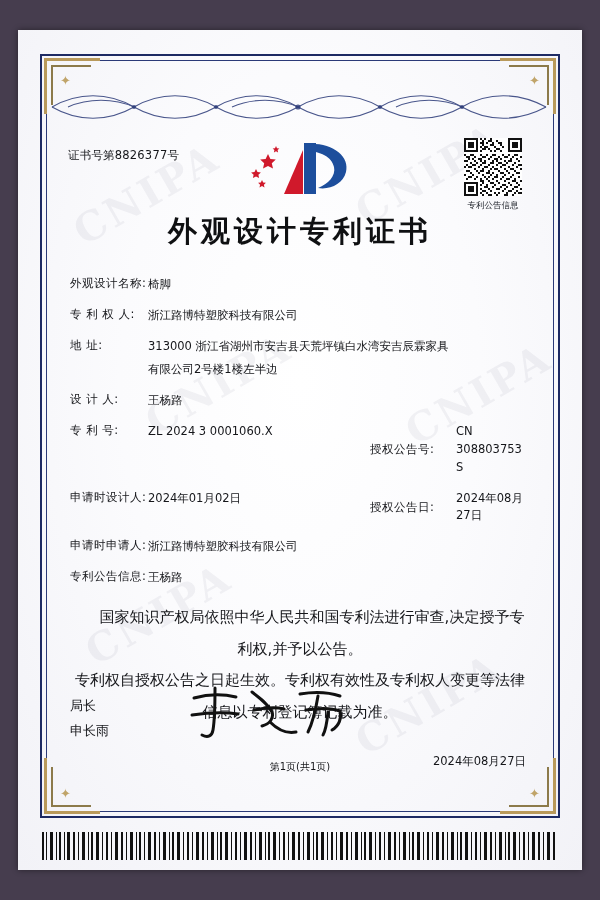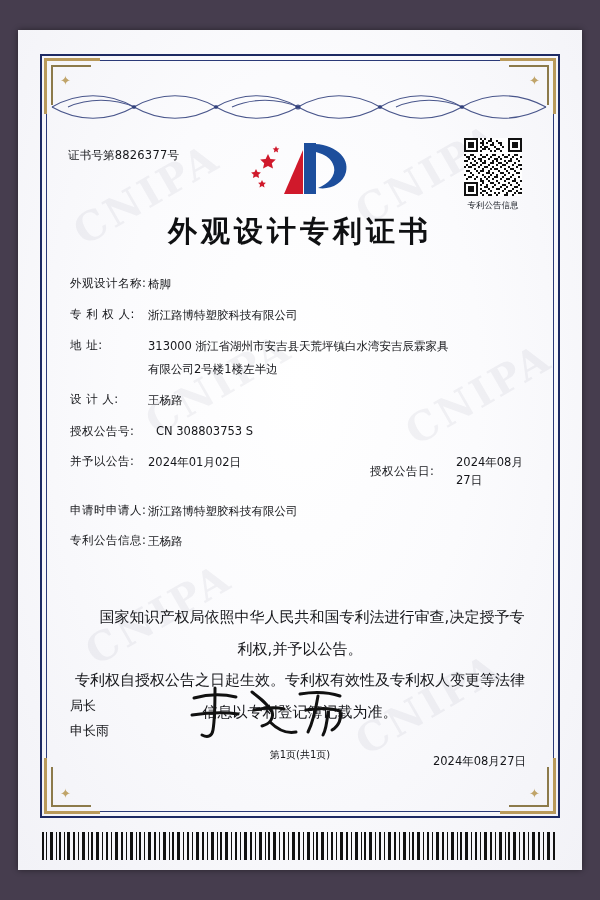--- a/index.html
+++ b/index.html
@@ -238,21 +238,21 @@
   .date-bottom {
     position: absolute;
     right: 10px;
     top: 620px;
     font-size: 11.5px;
     color: #15161a;
   }
   .pagenum {
     position: absolute;
     left: 0; right: 0;
-    bottom: 18px;
+    bottom: 6px;
     text-align: center;
     font-size: 10px;
     color: #15161a;
   }
   
   .wm {
     position: absolute;
     font-family: "DejaVu Serif", serif;
     font-weight: bold;
     color: rgba(120,120,140,0.085);
@@ -576,29 +576,33 @@
           <div class="lbl"></div>
           <div class="val">有限公司2号楼1楼左半边</div>
         </div>
 
         <div class="row">
           <div class="lbl">设 计 人:</div>
           <div class="val">王杨路</div>
         </div>
 
         <div class="row two-col">
+          <div class="col-a">
+            <div class="lbl">专 利 号:</div>
+            <div class="val">ZL 2024 3 0001060.X</div>
+          </div>
           <div class="col-b">
             <div class="lbl lbl-b">授权公告号:</div>
             <div class="val">CN 308803753 S</div>
           </div>
         </div>
 
         <div class="row two-col">
           <div class="col-a">
-            <div class="lbl">并予以公告:</div>
+            <div class="lbl">申请时设计人:</div>
             <div class="val">2024年01月02日</div>
           </div>
           <div class="col-b">
             <div class="lbl lbl-b">授权公告日:</div>
             <div class="val">2024年08月27日</div>
           </div>
         </div>
 
         <div class="row">
           <div class="lbl">申请时申请人:</div>

